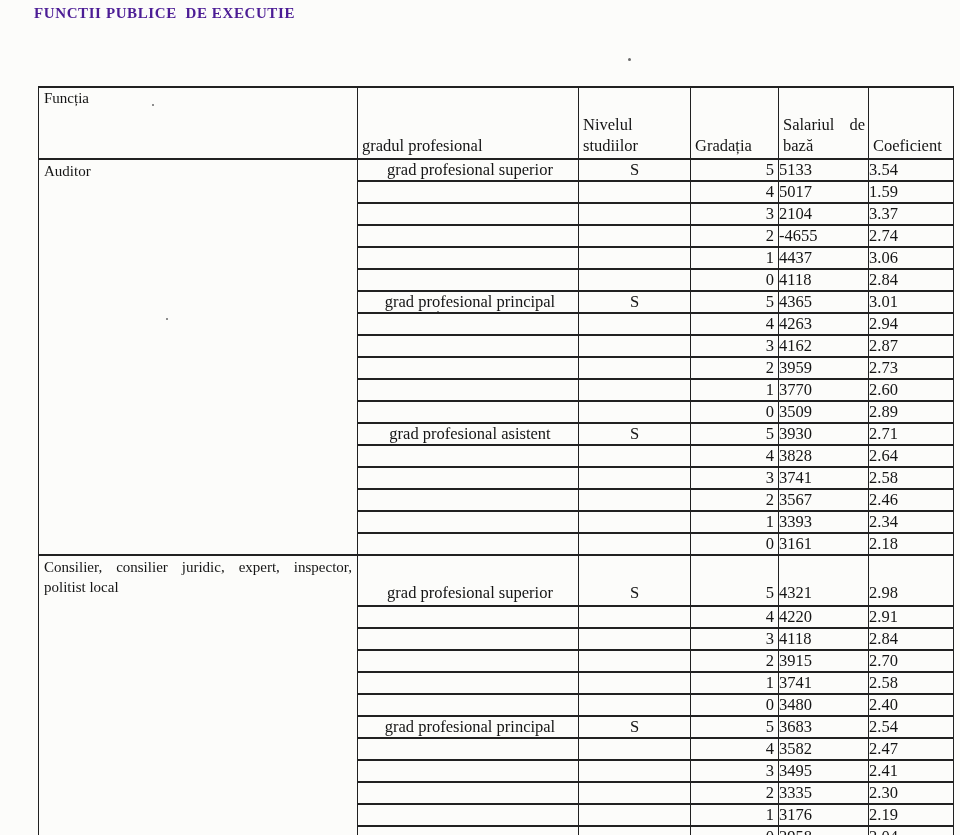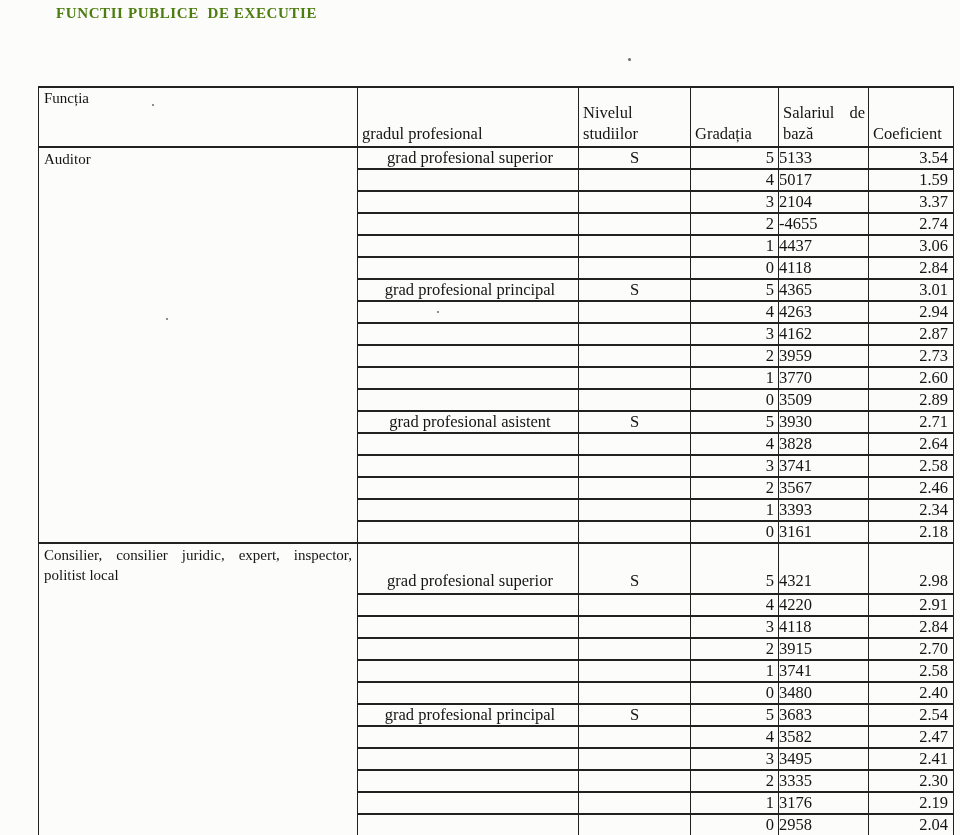--- a/index.html
+++ b/index.html
@@ -10,28 +10,28 @@
     width: 960px;
     height: 835px;
     position: relative;
     background: #fcfcfa;
     font-family: "Liberation Serif", serif;
     color: #161616;
     overflow: hidden;
   }
   .doc-title {
     position: absolute;
-    left: 56px;
+    left: 34px;
     top: 5px;
     margin: 0;
     font-size: 15px;
     font-weight: 700;
     letter-spacing: 0.6px;
     white-space: pre;
-    color: #4d7c0f;
+    color: #4c1d95;
   }
   table.salary-grid {
     position: absolute;
     left: 38px;
     top: 86px;
     width: 915px;
     border-collapse: collapse;
     table-layout: fixed;
     font-size: 16.5px;
     color: #151515;
@@ -40,21 +40,21 @@
     border-style: solid;
     border-color: #212121;
     border-top-width: 2px;
     border-bottom-width: 2px;
     border-left-width: 1.4px;
     border-right-width: 1.4px;
     padding: 0;
     overflow: hidden;
     font-weight: normal;
   }
-  tr.header-row { height: 60px; }
+  tr.header-row { height: 72px; }
   tr.header-row th {
     vertical-align: bottom;
     text-align: left;
     padding: 1px 3px 2px 4px;
     line-height: 1.28;
   }
   tr.data-row { height: 21px; }
   tr.data-row.tall { height: 51px; }
   tr.data-row.tall td { vertical-align: bottom; padding-bottom: 2px; }
   .c-functia {
@@ -65,21 +65,21 @@
     line-height: 1.35;
   }
   .functia-line1 {
     text-align: justify;
     text-align-last: justify;
   }
   .c-grad { text-align: center; padding-left: 4px !important; }
   .c-nivel { text-align: center; }
   .c-gradatia { text-align: right; padding-right: 4px !important; }
   .c-salariu { text-align: left; padding-right: 5px !important; }
-  .c-coef { text-align: right; padding-right: 5px !important; }
+  .c-coef { text-align: left; padding-right: 5px !important; }
   .sal-line1 { display: flex; justify-content: space-between; }
   tr.last-row td { border-bottom-width: 3px; }
   .speck {
     position: absolute;
     background: #6a6a6a;
     border-radius: 50%;
     width: 3px;
     height: 3px;
   }
 </style>

